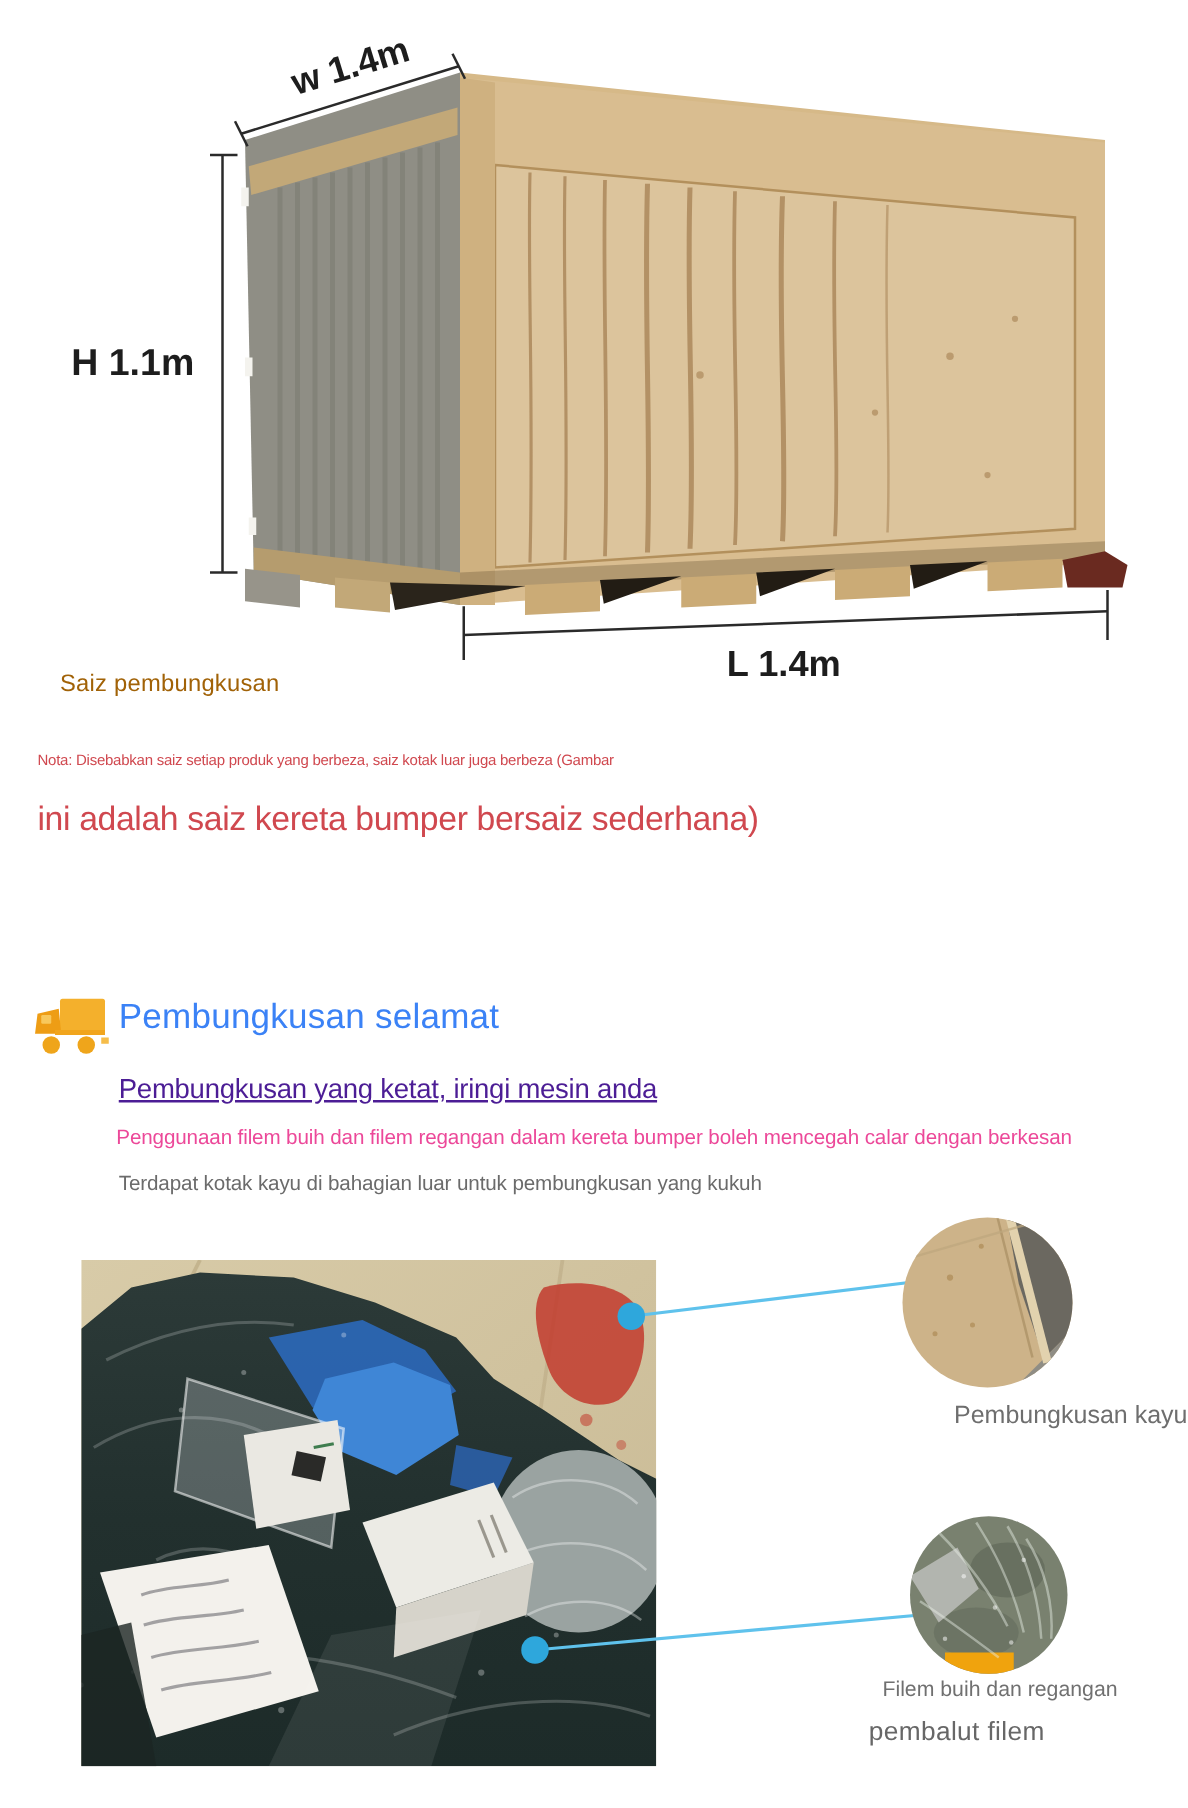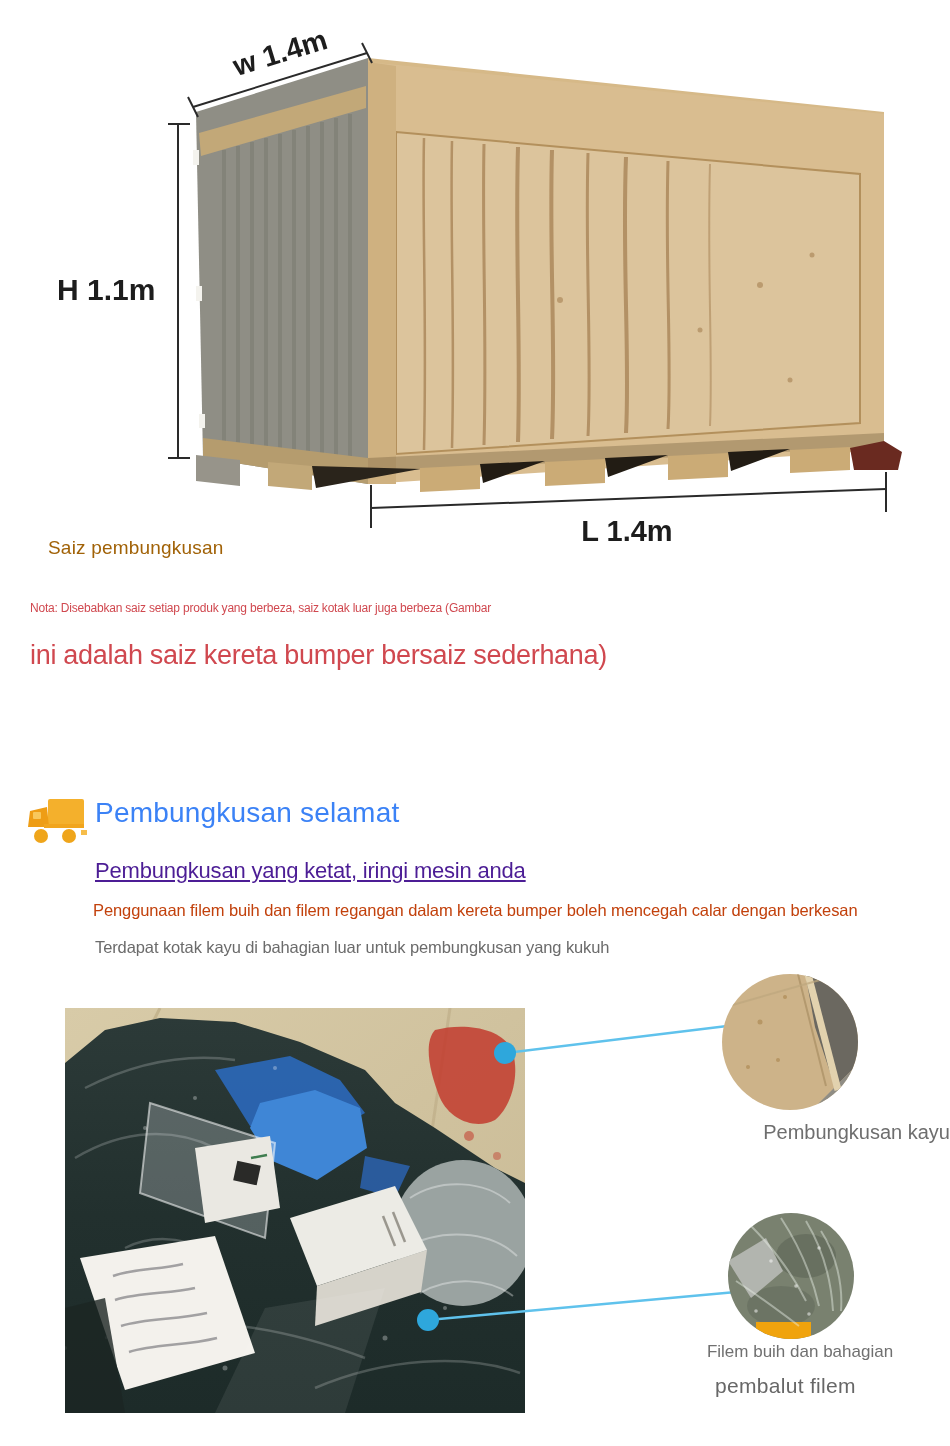--- a/index.html
+++ b/index.html
@@ -18,33 +18,33 @@
   .note-line2{
     left:30px;top:640px;font-size:27px;color:#d0484f;letter-spacing:-.3px;white-space:nowrap;
   }
   .section-title{
     left:95px;top:797px;font-size:28px;color:#3b82f6;letter-spacing:.2px;
   }
   .subtitle{
     left:95px;top:858px;font-size:22px;color:#4c1d95;letter-spacing:-.2px;white-space:nowrap;text-decoration:underline;
   }
   .point1{
-    left:93px;top:901px;font-size:16.5px;color:#c2410c;letter-spacing:-.1px;white-space:nowrap;
+    left:93px;top:901px;font-size:16.5px;color:#ec4899;letter-spacing:-.1px;white-space:nowrap;
   }
   .point2{
     left:95px;top:938px;font-size:16.5px;color:#6b6b6b;letter-spacing:-.1px;white-space:nowrap;
   }
   .wood-label{
     left:650px;top:1121px;width:300px;text-align:right;font-size:20px;color:#6e6e6e;
   }
   .film-label1{
     left:650px;top:1342px;width:300px;text-align:center;font-size:17px;color:#707070;
   }
   .film-label2{
-    left:695px;top:1374px;font-size:21px;color:#676767;letter-spacing:.3px;margin-left:20px;
+    left:695px;top:1374px;font-size:21px;color:#676767;letter-spacing:.3px;
   }
   svg{display:block;}
 </style>
 </head>
 <body>
 
 <svg class="abs" style="left:0;top:0" width="950" height="560" viewBox="0 0 950 560">
 
   <polygon points="368,58 884,112 884,144 368,96" fill="#d6b988"></polygon>
 
@@ -288,14 +288,14 @@
           <circle cx="5" cy="10" r="1.8"></circle>
         <circle cx="28" cy="-28" r="1.8"></circle>
           <circle cx="18" cy="38" r="1.8"></circle>
           <circle cx="-35" cy="35" r="1.8"></circle>
       </g>
     </g>
   </g>
 </svg>
 
 <div class="abs wood-label">Pembungkusan kayu</div>
-<div class="abs film-label1">Filem buih dan bahagian</div>
+<div class="abs film-label1">Filem buih dan regangan</div>
 <div class="abs film-label2">pembalut filem</div>
 
 </body></html>

